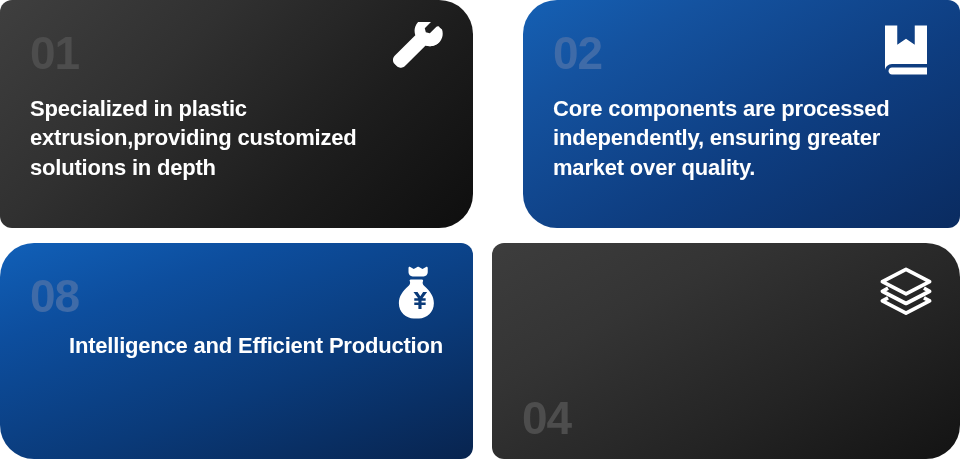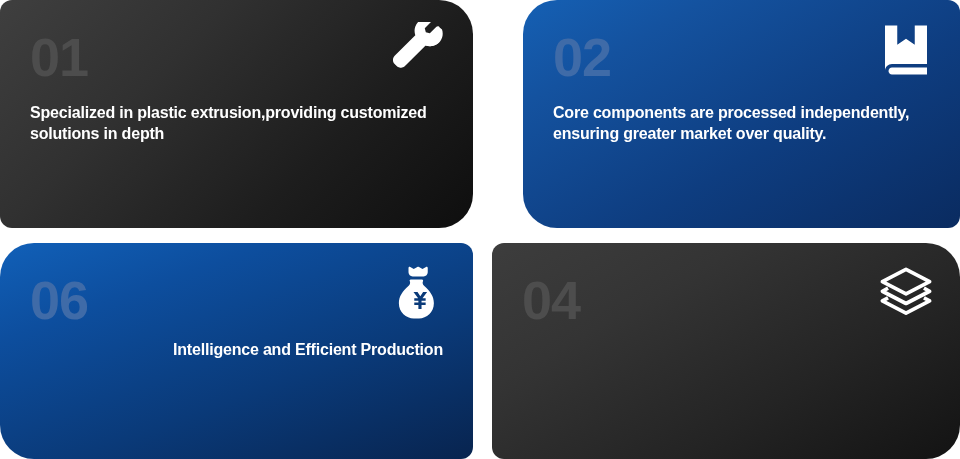--- a/index.html
+++ b/index.html
@@ -48,37 +48,38 @@
   }
   
   .card-3 {
     border-radius: 34px 12px 12px 34px;
     background: linear-gradient(160deg, #1160b8 0%, #0d4e9e 25%, #0a3a79 62%, #08244f 100%);
   }
   
   .card-4 {
     border-radius: 12px 34px 34px 12px;
     background: linear-gradient(150deg, #3d3d3d 0%, #343434 30%, #242424 66%, #131313 100%);
+    justify-content: flex-end;
   }
 
   .card-number {
-    font-size: 54px;
+    font-size: 46px;
     font-weight: 700;
     line-height: 1;
     letter-spacing: -1px;
     margin: 6px 0 0 6px;
     user-select: none;
   }
   .card-1 .card-number,
   .card-4 .card-number { color: #4d4d4d; }
   .card-2 .card-number,
   .card-3 .card-number { color: #3f6ba8; }
 
   .card-body {
-    font-size: 16px;
+    font-size: 22px;
     font-weight: 700;
     line-height: 1.33;
     color: #ffffff;
     margin: 18px 0 0 6px;
     max-width: 430px;
     letter-spacing: -0.2px;
   }
   .card-3 .card-body { margin-top: 12px; text-align: right; }
 
   .card-icon {
@@ -116,21 +117,21 @@
     <div class="card-body">Core components are processed independently, ensuring greater market over quality.</div>
     <span class="card-icon">
       <svg viewBox="0 0 64 64" xmlns="http://www.w3.org/2000/svg" aria-hidden="true">
         <path fill="#ffffff" d="M8 4h14v22l10-7 10 7V4h14v44H16c-4.4 0-8 3.6-8 8V4z"></path>
         <path fill="#ffffff" d="M16 52h40v8H16c-2.2 0-4-1.8-4-4s1.8-4 4-4z"></path>
       </svg>
     </span>
   </div>
 
   <div class="card card-3">
-    <div class="card-number">06</div>
+    <div class="card-number">08</div>
     <div class="card-body">Intelligence and Efficient Production</div>
     <span class="card-icon">
       <svg viewBox="0 0 64 64" xmlns="http://www.w3.org/2000/svg" aria-hidden="true">
         <path fill="#ffffff" d="M20 3.5c0-1 1.1-1.7 2-1.2l4 2.2 4.1-2.3c.6-.3 1.3-.3 1.9 0L36 4.5l4-2.2c.9-.5 2 .2 2 1.2v4.8c0 2.6-2.1 4.7-4.7 4.7H24.7c-2.6 0-4.7-2.1-4.7-4.7V3.5z"></path>
         <path fill="#ffffff" d="M26.5 16.5h9c.9 0 1.5.9 1.1 1.7-.9 1.9-.4 4.1 1.2 5.5 6.9 5.9 11.2 12.3 11.2 19.9 0 10.2-8.3 17.4-17 17.4h-6c-8.7 0-17-7.2-17-17.4 0-7.6 4.3-14 11.2-19.9 1.6-1.4 2.1-3.6 1.2-5.5-.4-.8.2-1.7 1.1-1.7z"></path>
         <path fill="#0a3a79" d="M31 38.1l-5.3-7.3h4.6l3.2 4.9 3.2-4.9h4.6L36 38.1h3.6v2.7H34.9v2.1h4.7v2.7h-4.7v4.6h-3.6v-4.6h-4.7v-2.7h4.7v-2.1h-4.7v-2.7H31z"></path>
       </svg>
     </span>
   </div>
 

